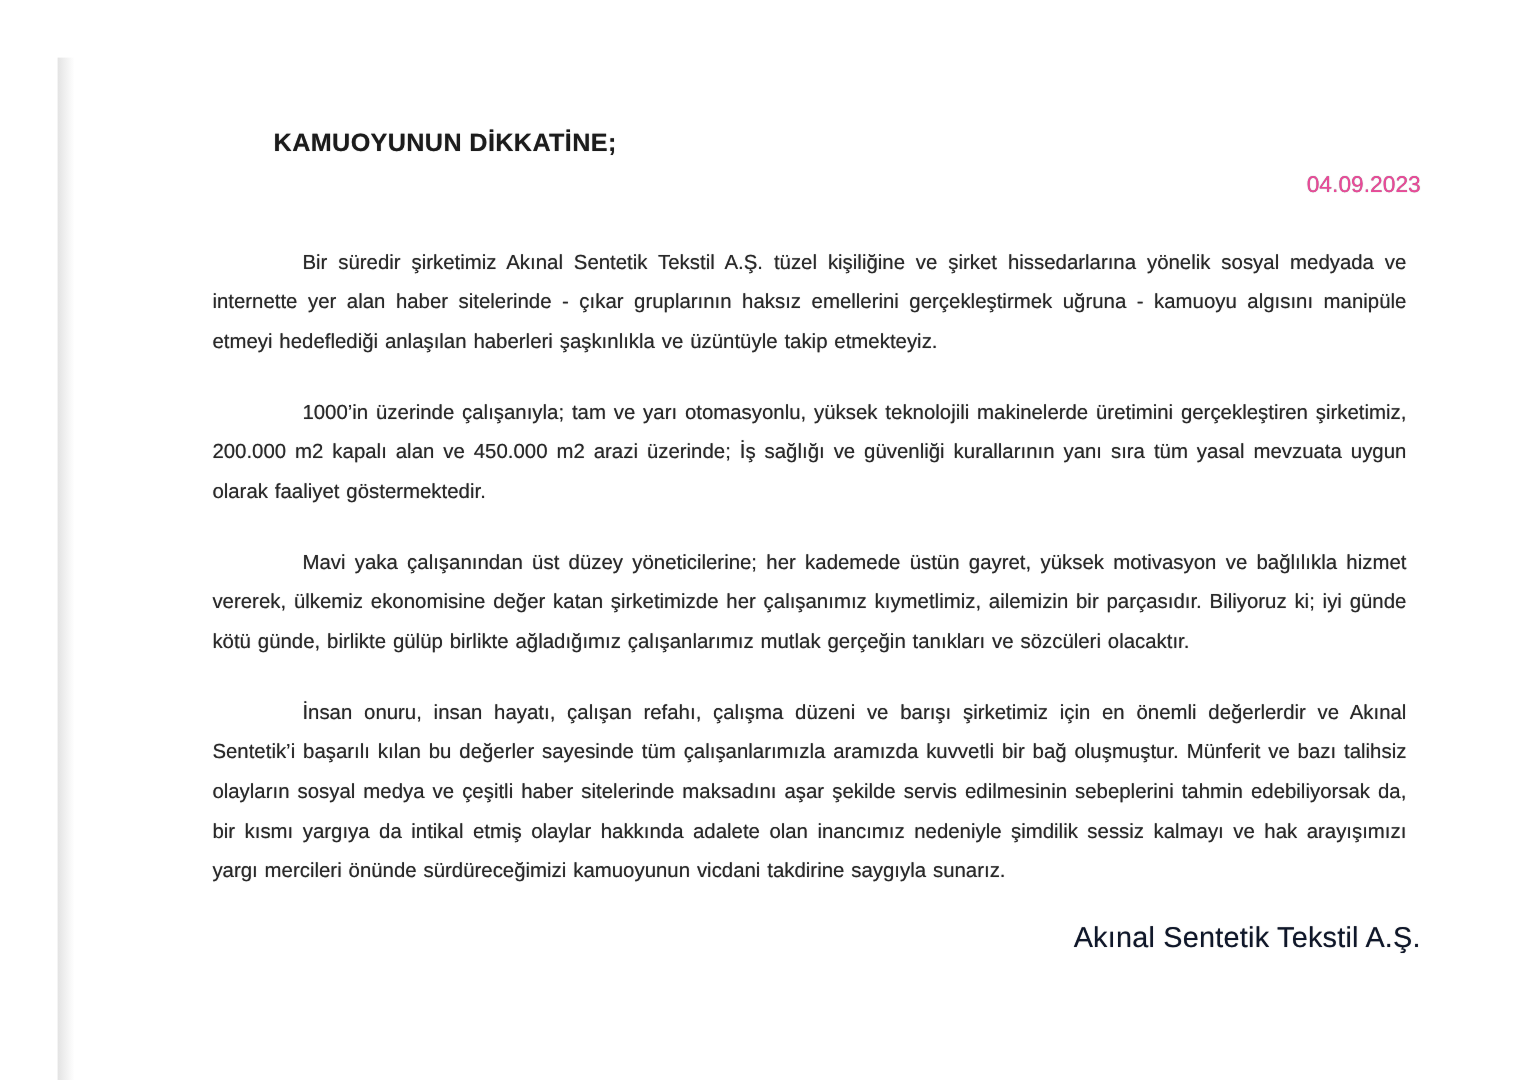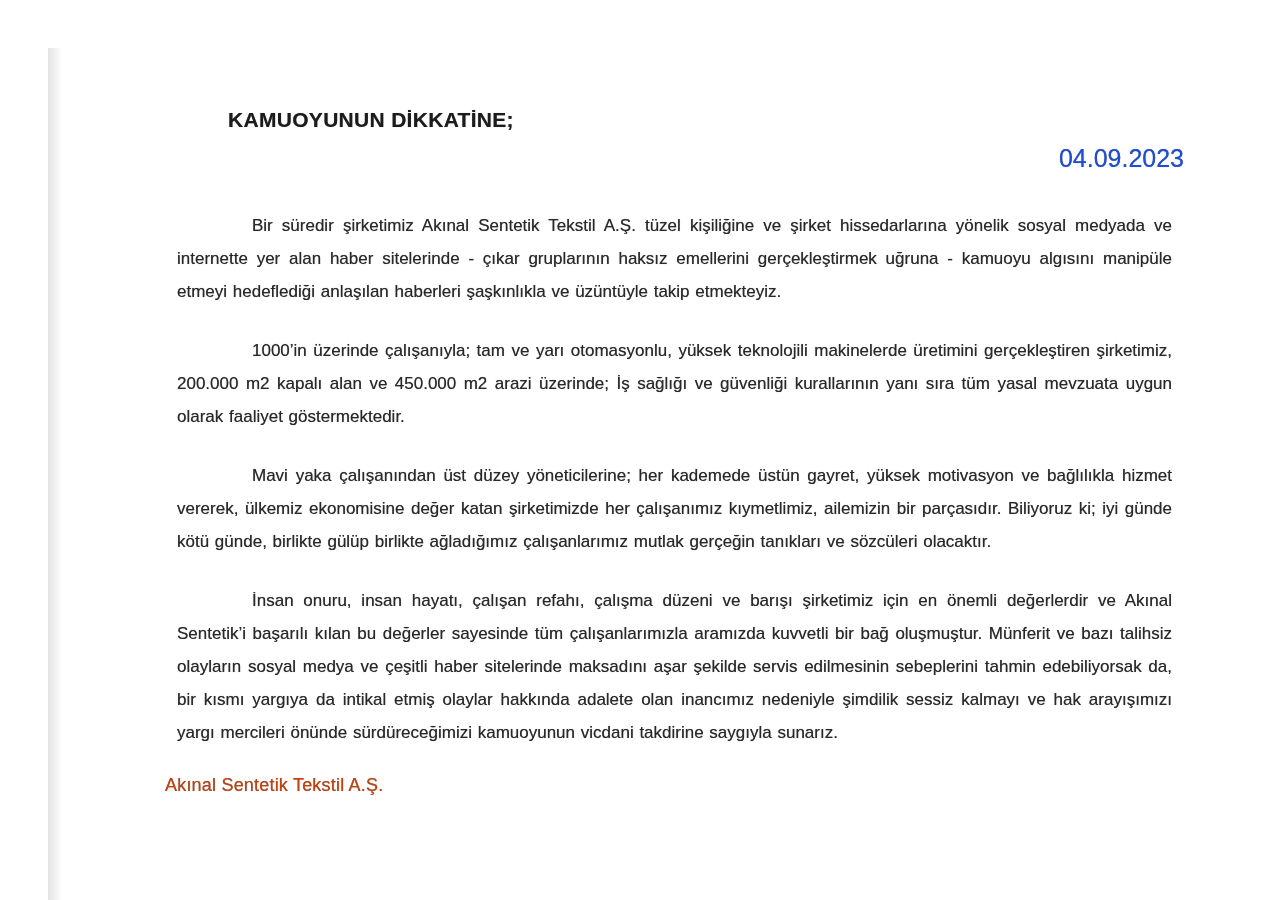--- a/index.html
+++ b/index.html
@@ -49,40 +49,40 @@
     font-size: 21px;
     font-weight: bold;
     letter-spacing: 0.3px;
     color: #1c1c1c;
     margin-left: 75px;
     margin-bottom: 6px;
   }
 
   .doc-date {
     text-align: right;
-    font-size: 25px;
+    font-size: 19px;
     margin-bottom: 36px;
-    color: #1d4ed8;
+    color: #ec4899;
   }
 
   .doc-body p {
     font-size: 17px;
     line-height: 33px;
     text-align: justify;
     text-indent: 75px;
     margin-bottom: 26px;
     color: #292929;
     word-spacing: 1px;
   }
 
   .signature {
-    text-align: left;
-    font-size: 18px;
+    text-align: right;
+    font-size: 24px;
     margin-top: 4px;
-    color: #c2410c;
+    color: #0f172a;
     letter-spacing: 0.2px;
   }
 </style>
 </head>
 <body>
 
 <div class="canvas">
   <div class="page">
 
     <h1 class="doc-title">KAMUOYUNUN DİKKATİNE;</h1>

